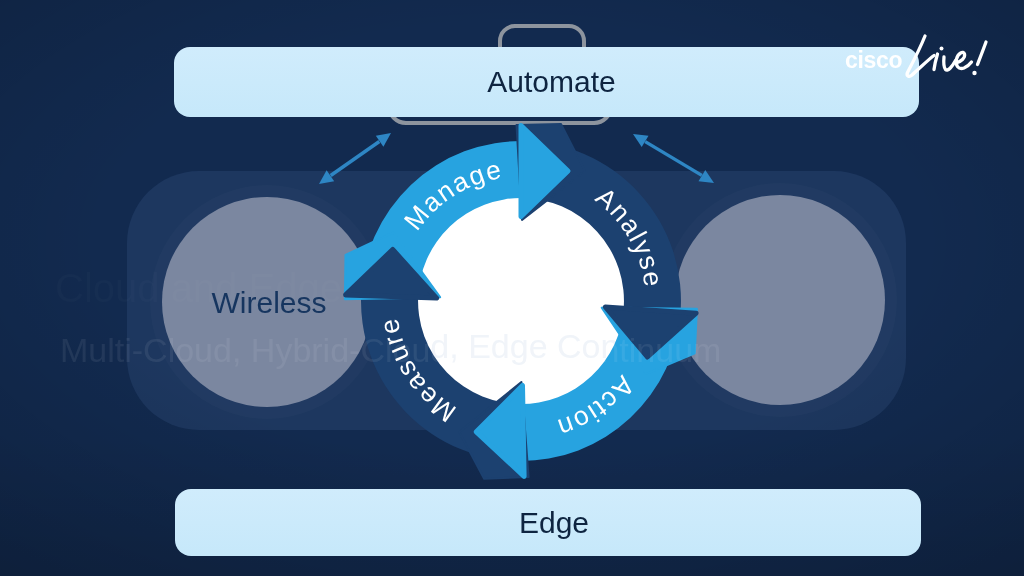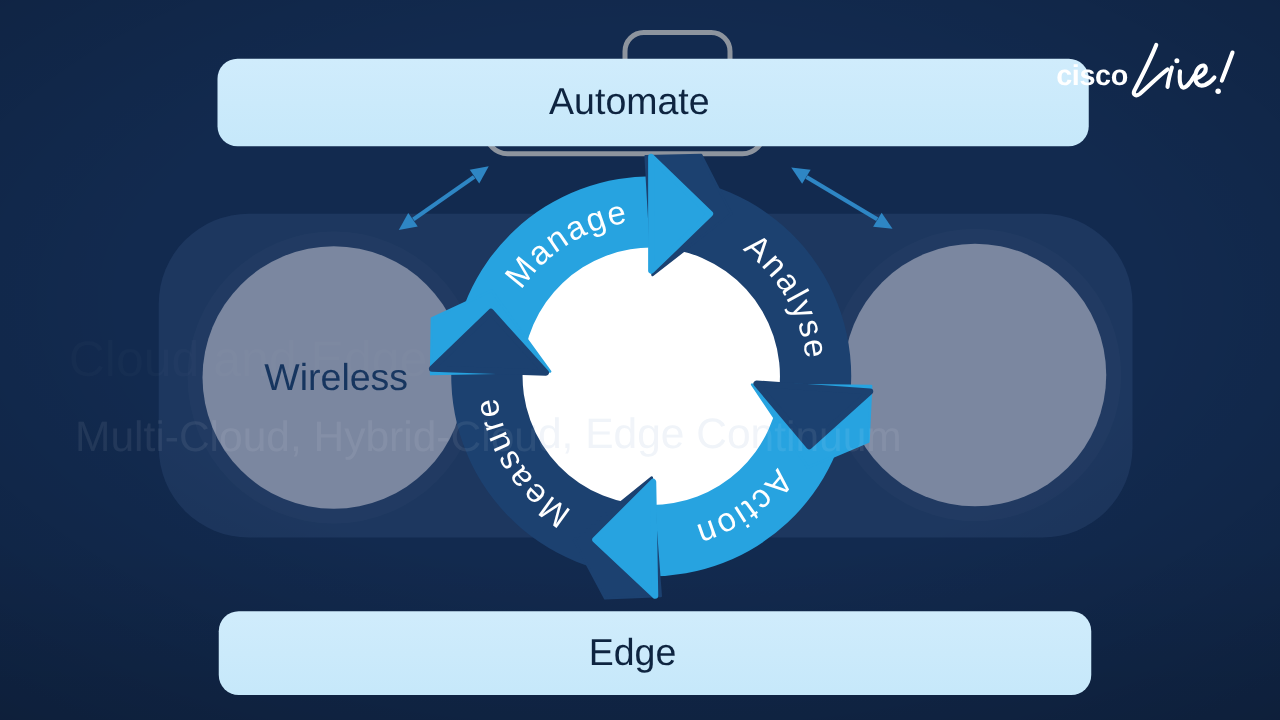--- a/index.html
+++ b/index.html
@@ -9,21 +9,21 @@
   #vignette{left:0;top:0;width:1024px;height:576px;
     background:radial-gradient(ellipse 80% 75% at 50% 42%, rgba(0,0,0,0) 50%, rgba(0,0,0,0.20) 100%),
                linear-gradient(180deg, rgba(0,0,0,0) 75%, rgba(0,0,0,0.08) 100%);
     pointer-events:none;}
   #panel{left:127px;top:171px;width:779px;height:259px;border-radius:72px;
     background:rgba(140,180,255,0.095);}
   .halo{border-radius:50%;background:rgba(255,255,255,0.02);}
   .gcircle{width:210px;height:210px;border-radius:50%;background:#7b87a0;}
   .glabel{color:#16355f;font-size:30px;line-height:30px;}
   .box{height:70px;border-radius:16px;background:linear-gradient(180deg,#d0ecfc,#c6e8fa);
-    display:flex;align-items:center;justify-content:center;color:#0e2440;font-size:30px;}
+    display:flex;align-items:center;justify-content:center;color:#0e2440;font-size:30px;padding-left:48px;}
   #ghost1{left:55px;top:266px;font-size:40px;color:rgba(255,255,255,0.02);white-space:nowrap;}
   #ghost2{left:60px;top:331px;font-size:34px;color:rgba(255,255,255,0.075);white-space:nowrap;}
   #ibn{left:430px;top:268px;width:172px;height:89px;display:flex;align-items:center;justify-content:center;
     text-align:center;color:#1a52a4;font-weight:bold;font-size:24px;line-height:29.5px;}
 </style>
 </head>
 <body>
 <div id="stage">
 
   <div class="abs" id="panel"></div>

